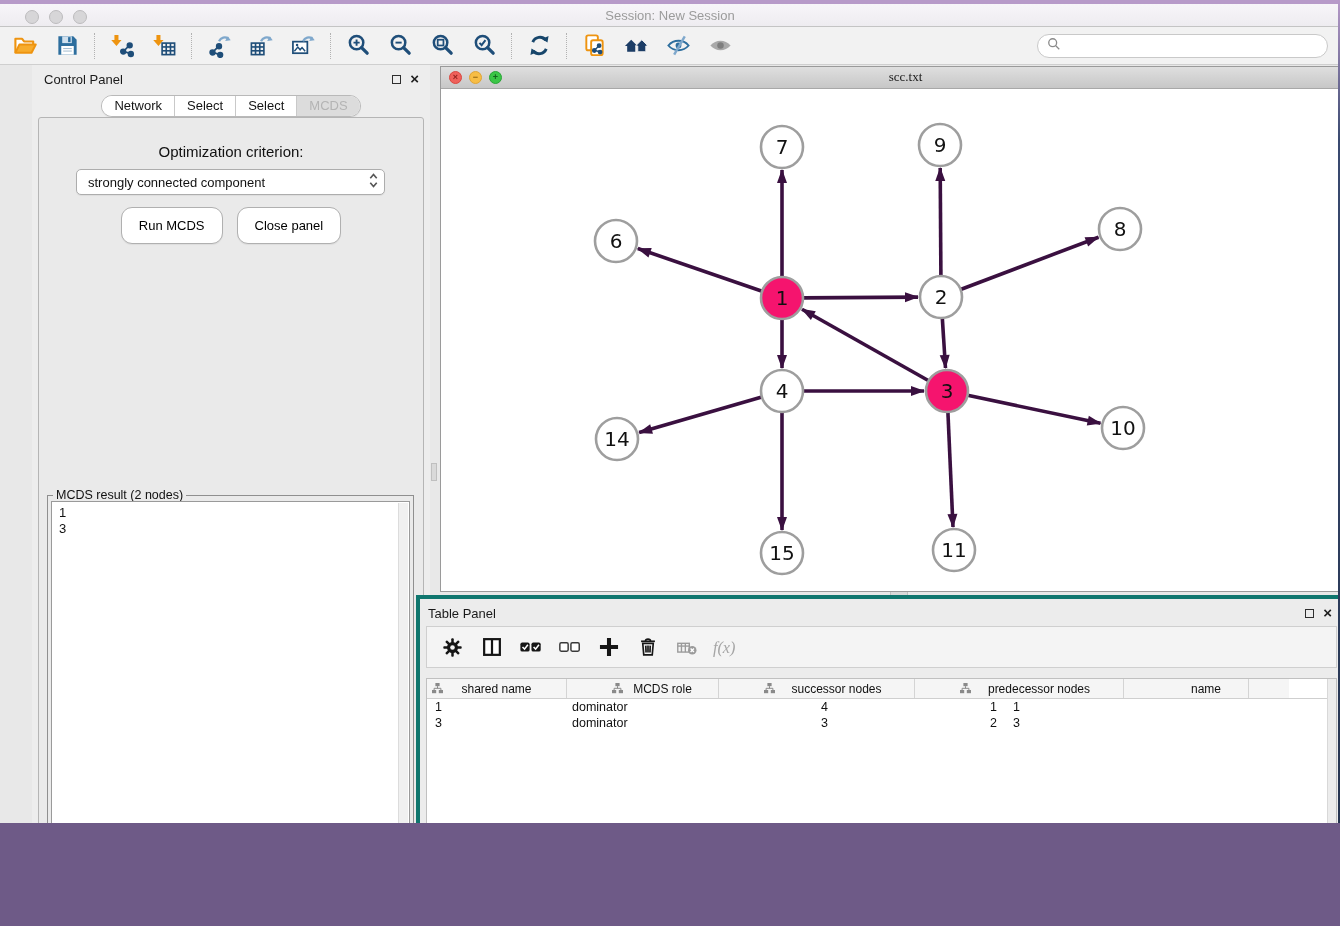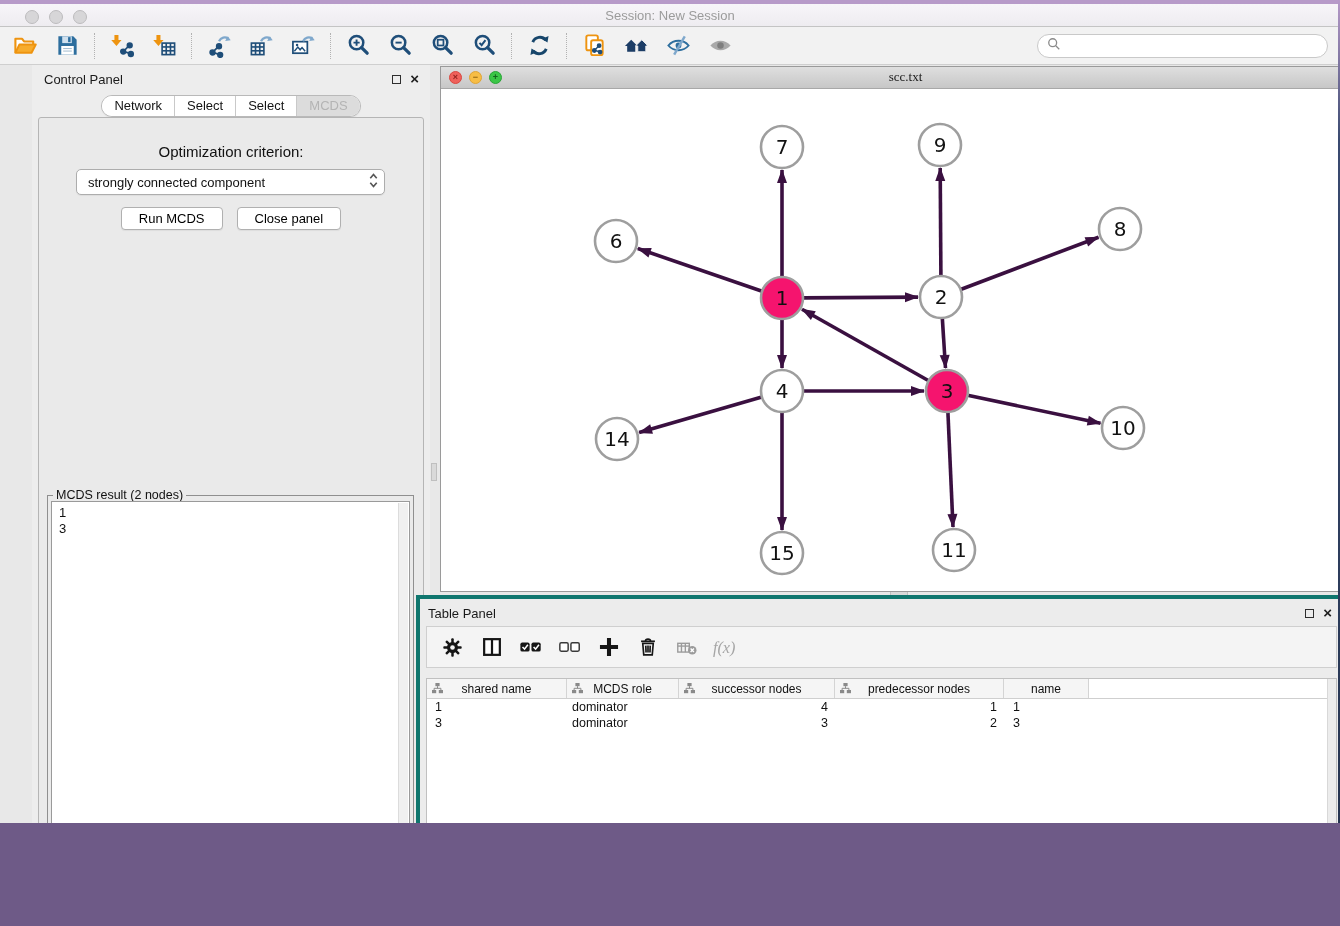--- a/index.html
+++ b/index.html
@@ -48,22 +48,22 @@
   .tab.selected{background:#dcdcdc;color:#b4b4b4;text-align:center;}
 
   .cp-tabs{top:30px;}
   .cp-content{position:absolute;top:52px;left:6px;right:6px;bottom:3px;background:#eaeaea;
        border:1px solid #b5b5b5;border-radius:3px;}
   .opt-label{margin-top:25px;text-align:center;font-size:15px;}
   .select-box{margin:9px 38px 0 37px;height:24px;background:#fff;border:1px solid #adadad;
        border-radius:5px;display:flex;align-items:center;justify-content:space-between;
        padding:0 5px 0 11px;font-size:13px;cursor:pointer;box-shadow:0 1px 1px rgba(0,0,0,.06);}
   .btn-row{display:flex;justify-content:center;gap:14px;margin-top:12px;}
-  .btn{background:#fff;border:1px solid #b0b0b0;border-radius:4px;font-size:13px;
-       padding:3px 17px;cursor:pointer;box-shadow:0 1px 1px rgba(0,0,0,.06);}
+  .btn{background:#fff;border:1px solid #b0b0b0;border-radius:11px;font-size:13px;
+       padding:10px 17px;cursor:pointer;box-shadow:0 1px 1px rgba(0,0,0,.06);}
 
   .result-group{position:absolute;left:8px;right:9px;top:377px;height:381px;border:1px solid #8f8f8f;}
   .result-legend{position:absolute;top:-8px;left:5px;background:#eaeaea;padding:0 3px;
        font-size:12.5px;color:#111;}
   .result-box{position:absolute;left:3px;right:3px;top:5px;bottom:3px;background:#fff;
        border:1px solid #9a9a9a;}
   .result-scroll{position:absolute;top:1px;bottom:1px;right:1px;width:9px;background:#f0f0f0;
        border-left:1px solid #dcdcdc;}
   .result-lines{padding:3px 7px;font-size:13px;line-height:16px;}
 
@@ -89,21 +89,21 @@
   .table-panel{position:absolute;left:384px;top:530px;width:931px;height:294px;background:#ececec;
        border:4px solid #0f766e;box-sizing:border-box;}
   .tp-toolbar{position:absolute;left:6px;right:6px;top:27px;height:42px;background:#f4f4f4;
        border:1px solid #cfcfcf;box-sizing:border-box;display:flex;align-items:center;
        gap:12px;padding:0 12px;}
   .tp-table{position:absolute;left:6px;right:6px;top:79px;bottom:41px;background:#fff;
        border:1px solid #c0c0c0;box-sizing:border-box;overflow:hidden;}
   .tp-scroll{position:absolute;right:0;top:0;bottom:0;width:8px;background:#ececec;
        border-left:1px solid #d8d8d8;}
   .thead{display:flex;height:19px;background:#f5f5f5;border-bottom:1px solid #cfcfcf;
-       font-size:12px;color:#111;}
+       font-size:12px;color:#111;gap:40px;}
   .th{position:relative;border-right:1px solid #d4d4d4;display:flex;align-items:center;
        justify-content:center;box-sizing:border-box;cursor:pointer;background:#f5f5f5;}
   .th .th-icon{position:absolute;left:5px;top:4px;}
   .th-filler{flex:1;background:#fff;}
   .trow{display:flex;height:16px;font-size:12.5px;align-items:center;cursor:pointer;}
   .td{box-sizing:border-box;white-space:nowrap;overflow:hidden;}
   .tp-tabs{bottom:7px;}
 
   
   .statusbar{position:absolute;left:0;right:0;bottom:0;height:34px;background:#ececec;

